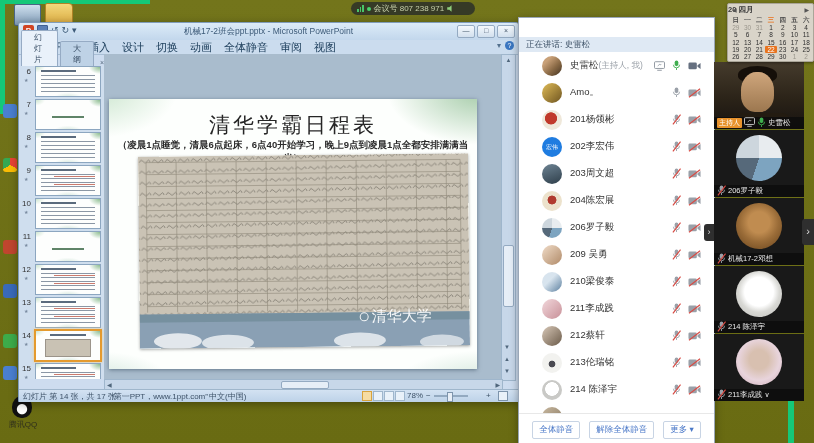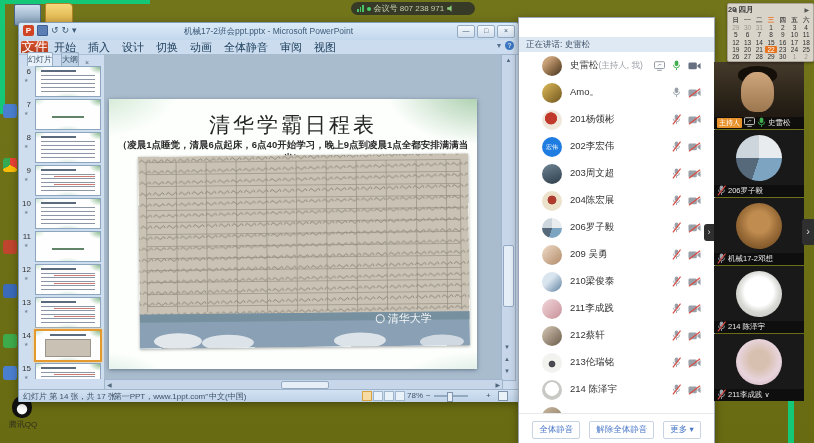--- a/index.html
+++ b/index.html
@@ -33,21 +33,21 @@
   
   #ppt-tabrow{left:0;top:17px;width:100%;height:14px;background:#cbdcee;border-bottom:1px solid #a9bfd6;display:flex;align-items:center;}
   #file-tab{margin-left:2px;width:27px;height:12px;background:linear-gradient(#d75530,#b43d1e);color:#fff;font-size:13px;text-align:center;line-height:12px;border-radius:2px 2px 0 0;}
   .ribbon-tab{font-size:11px;color:#20415e;padding:0 6px;line-height:13px;white-space:nowrap;}
   #ribbon-right{position:absolute;right:4px;top:18px;display:flex;gap:4px;align-items:center;}
   #ribbon-right .coll{font-size:8px;color:#54718e;}
   #ribbon-right .help{width:9px;height:9px;border-radius:50%;background:#3b76c0;color:#fff;font-size:7px;text-align:center;line-height:9px;}
   
   #pane{left:0;top:31px;width:85px;height:325px;background:#cfdeee;border-right:1px solid #96abc4;overflow:hidden;}
   #pane-tabs{left:0;top:31px;width:85px;height:12px;display:flex;align-items:flex-end;font-size:8px;color:#3a4f66;}
-  #pane-tabs .pt{padding:1px 0;border:1px solid #96abc4;border-bottom:none;border-radius:2px 2px 0 0;margin-left:8px;background:#bed2e6;}
+  #pane-tabs .pt{padding:1px 12px;border:1px solid #96abc4;border-bottom:none;border-radius:2px 2px 0 0;margin-left:2px;background:#bed2e6;}
   #pane-tabs .pt.on{background:#e9f1fa;}
   #pane-tabs .px{margin-left:6px;font-size:7px;color:#55697e;}
   .thumb-slot{position:absolute;left:0;width:85px;height:31px;}
   .thumb-num{position:absolute;left:1px;top:1px;width:11px;text-align:right;font-size:8px;color:#333;}
   .thumb-star{position:absolute;left:5px;top:11px;font-size:5px;color:#7a8ba0;}
   .tmb{position:absolute;left:16px;top:0;width:64px;height:29px;background:#fdfefd;border:1px solid #8ca6c0;overflow:hidden;}
   .tmb.sel{border:2px solid #e49a2e;left:15px;top:-1px;box-shadow:0 0 3px #f2cd8a;}
   .tmb::before{content:"";position:absolute;inset:0;background:
     radial-gradient(16px 10px at 100% 0,rgba(110,170,115,.8),transparent 70%),
     radial-gradient(13px 8px at 0 0,rgba(160,205,165,.5),transparent 70%),
@@ -65,21 +65,21 @@
   #slide{position:absolute;left:5px;top:45px;width:368px;height:270px;background:#fdfffd;box-shadow:0 1px 4px rgba(30,50,70,.5);}
   #slide::before{content:"";position:absolute;inset:0;background:
     radial-gradient(130px 75px at 101% -3%,rgba(125,180,130,.7),transparent 72%),
     radial-gradient(110px 65px at -3% -3%,rgba(165,210,170,.55),transparent 72%),
     radial-gradient(95px 40px at -2% 104%,rgba(165,205,185,.45),transparent 70%),
     radial-gradient(120px 42px at 102% 104%,rgba(150,195,170,.4),transparent 70%);}
   #slide-title{position:absolute;left:0;right:0;top:12px;text-align:center;font-family:"DejaVu Serif","Liberation Serif",serif;
     font-size:21px;letter-spacing:3px;color:#262626;}
   #slide-subtitle{position:absolute;left:0;right:0;top:40px;text-align:center;font-size:9.5px;font-weight:bold;color:#2b2b2b;}
   #photo{position:absolute;left:30px;top:56px;width:330px;height:192px;transform:rotate(-.6deg);box-shadow:0 1px 3px rgba(0,0,0,.35);}
-  #wm{position:absolute;right:38px;bottom:20px;font-size:11px;color:rgba(255,255,255,.92);display:flex;gap:3px;align-items:center;}
+  #wm{position:absolute;right:38px;bottom:20px;font-size:15px;color:rgba(255,255,255,.92);display:flex;gap:3px;align-items:center;}
   #wm .cam{width:9px;height:9px;border-radius:50%;border:1.5px solid rgba(255,255,255,.92);box-sizing:border-box;}
   
   .sbx{background:#c7d7e9;border:1px solid #9fb6cc;}
   .arr{font-size:6px;color:#50667c;text-align:center;line-height:9px;}
   #statusbar{left:0;top:366px;width:100%;height:12px;background:linear-gradient(#d3e2f2,#bdd2e8);border-top:1px solid #9fb6cc;font-size:8px;color:#3e5268;}
   #statusbar .seg{position:absolute;top:1px;white-space:nowrap;}
   .viewbtn{width:8px;height:8px;border:1px solid #9fb6cc;background:#e9f1f9;display:inline-block;margin-right:1px;}
   .viewbtn.on{background:#f6dca2;border-color:#d8a33d;}
   #zoom-slider{position:absolute;left:415px;top:5px;width:34px;height:2px;background:#93a9c0;}
   #zoom-handle{position:absolute;left:13px;top:-3px;width:4px;height:8px;background:#e8eef6;border:1px solid #7d94ac;}

